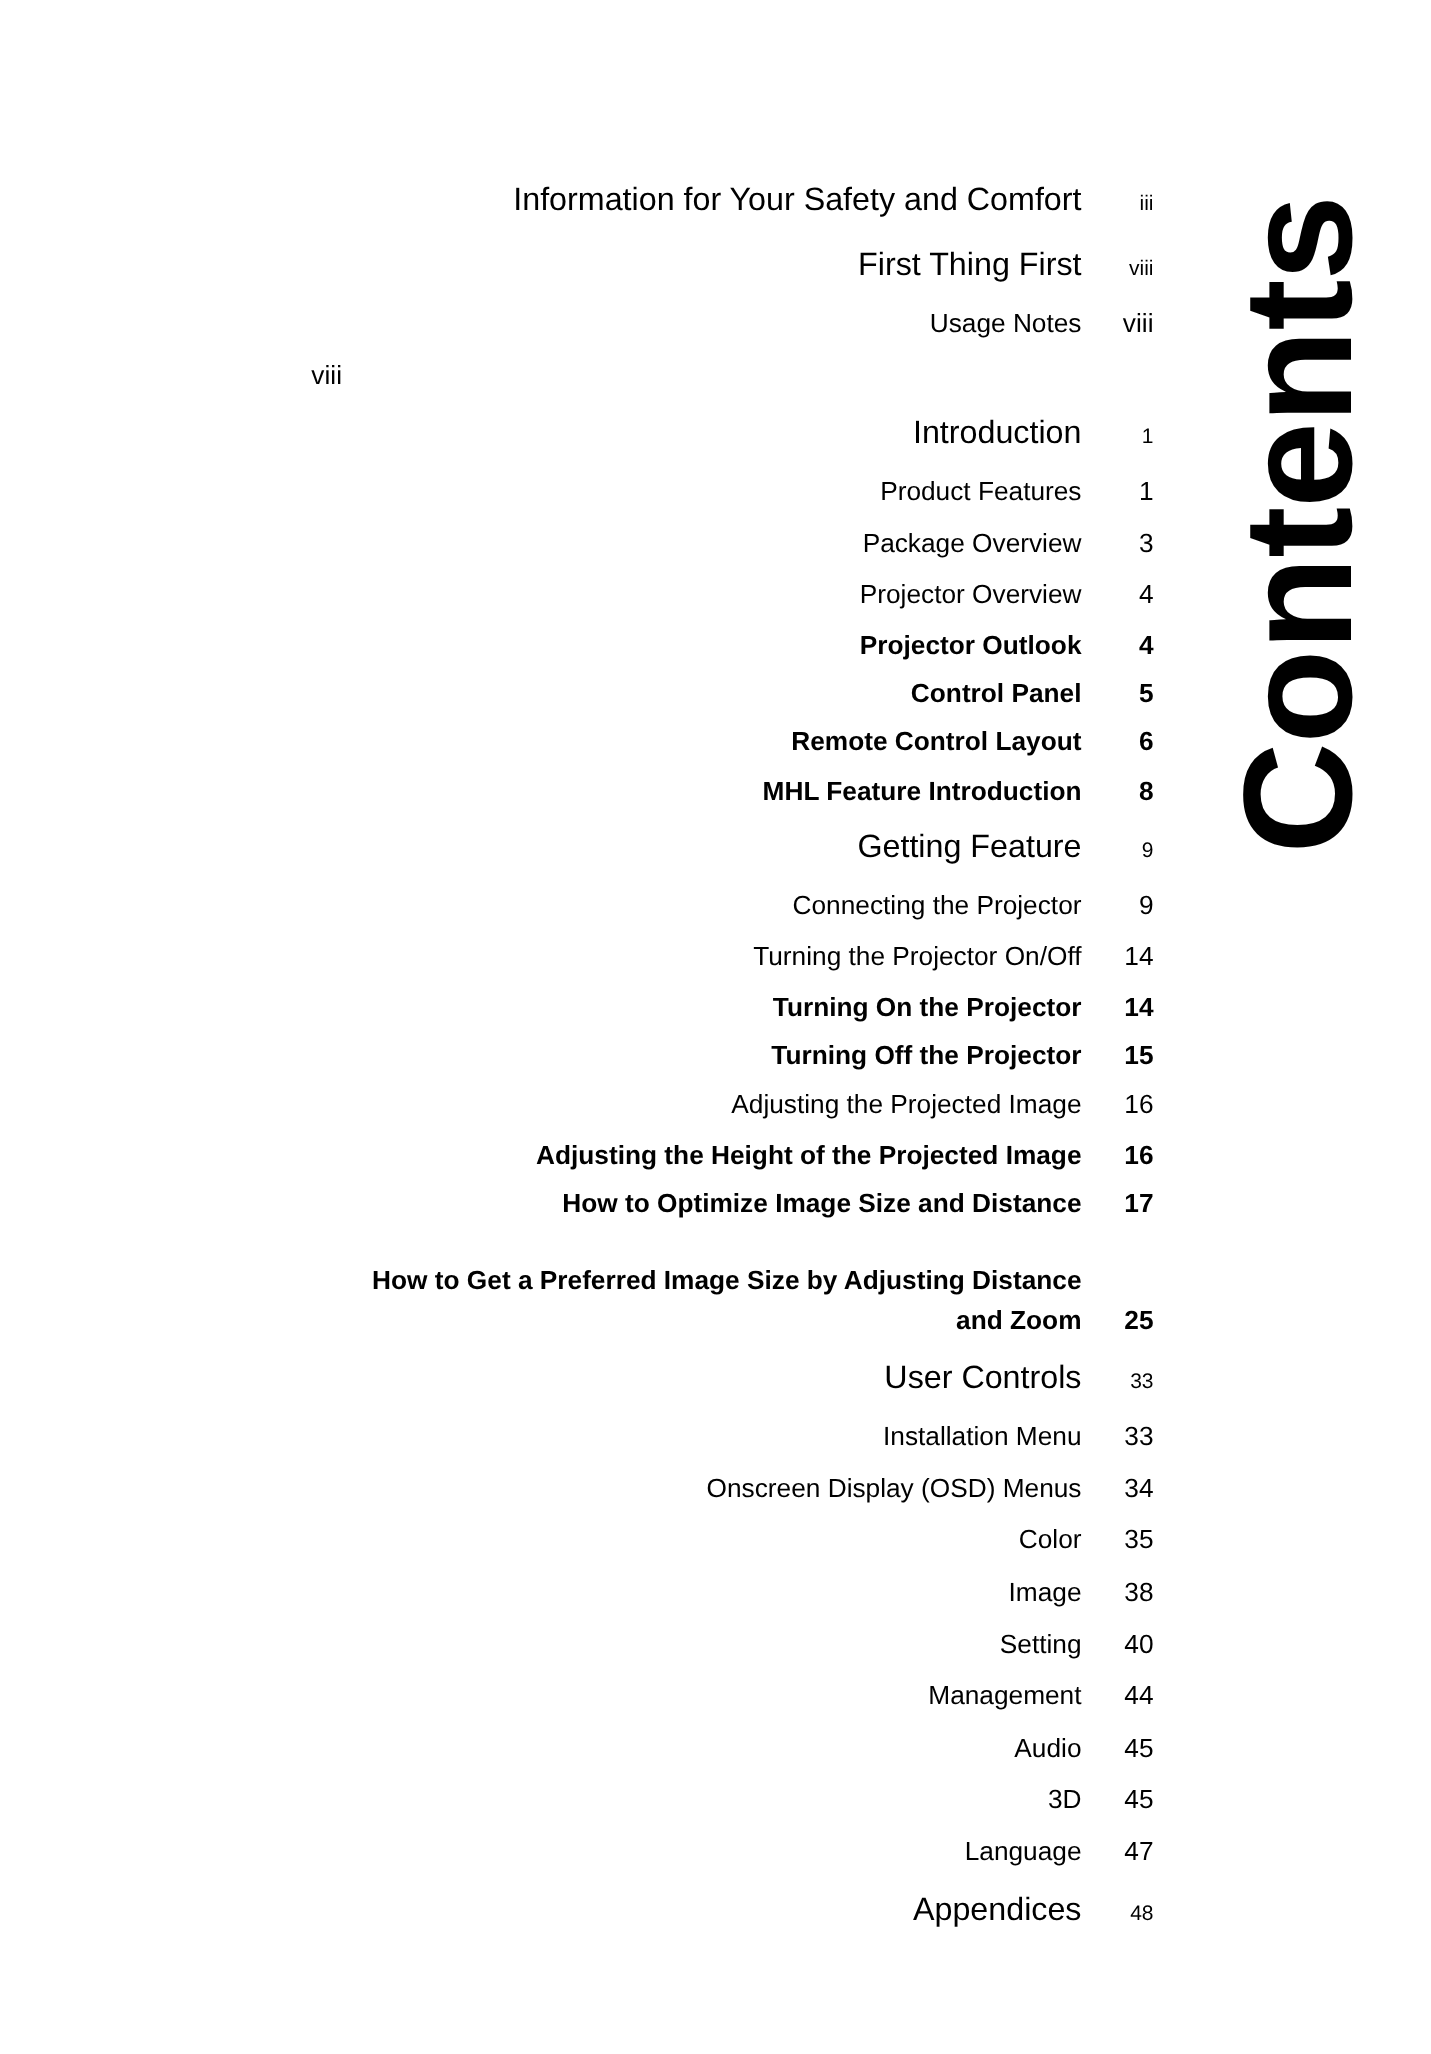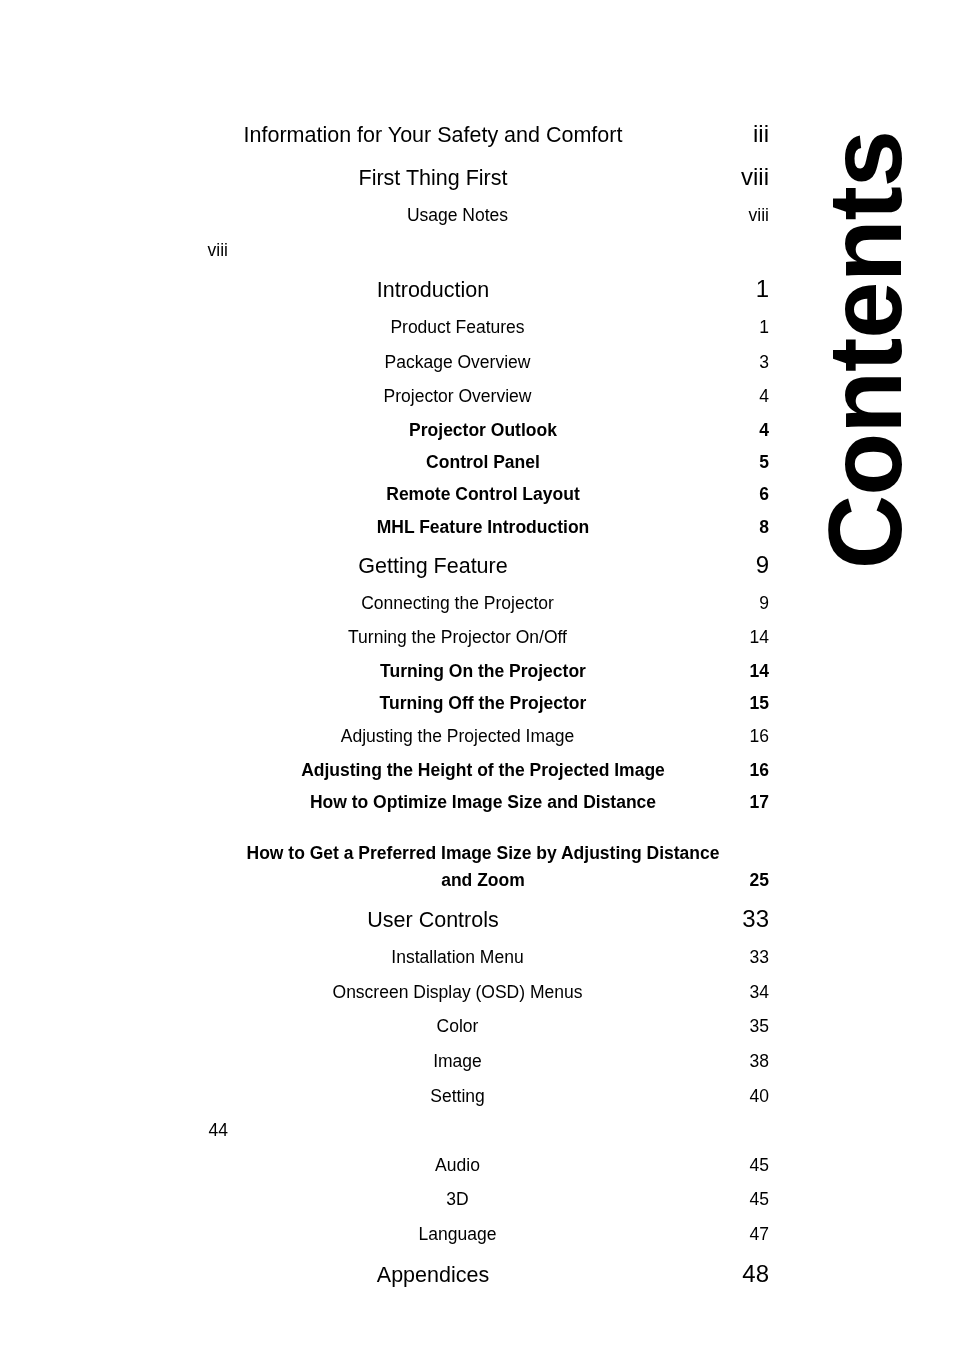--- a/index.html
+++ b/index.html
@@ -53,40 +53,40 @@
 
   .toc-row {
     display: flex;
     align-items: baseline;
     width: 100%;
     box-sizing: border-box;
   }
 
   .toc-label {
     flex: 1 1 auto;
-    text-align: center;
+    text-align: right;
     padding-right: 14px;
   }
 
   .toc-page {
     flex: 0 0 auto;
     text-align: right;
     min-width: 34px;
     white-space: nowrap;
   }
 
   
   .lvl0 {
     font-size: 21.5px;
     font-weight: 400;
     height: 43px;
     line-height: 43px;
     padding-left: 0px;
   }
-  .lvl0 .toc-page { font-size: 24px; }
+  .lvl0 .toc-page { font-size: 14px; }
 
   
   .lvl1 {
     font-size: 17.5px;
     font-weight: 400;
     height: 34.6px;
     line-height: 34.6px;
     padding-left: 49px;
   }
   .lvl1 .toc-page { font-size: 17.5px; }
@@ -225,20 +225,21 @@
       </div>
       <div class="toc-row lvl1">
         <span class="toc-label">Image</span>
         <span class="toc-page">38</span>
       </div>
       <div class="toc-row lvl1">
         <span class="toc-label">Setting</span>
         <span class="toc-page">40</span>
       </div>
       <div class="toc-row lvl1">
+        <span class="toc-label">Management</span>
         <span class="toc-page">44</span>
       </div>
       <div class="toc-row lvl1">
         <span class="toc-label">Audio</span>
         <span class="toc-page">45</span>
       </div>
       <div class="toc-row lvl1">
         <span class="toc-label">3D</span>
         <span class="toc-page">45</span>
       </div>

